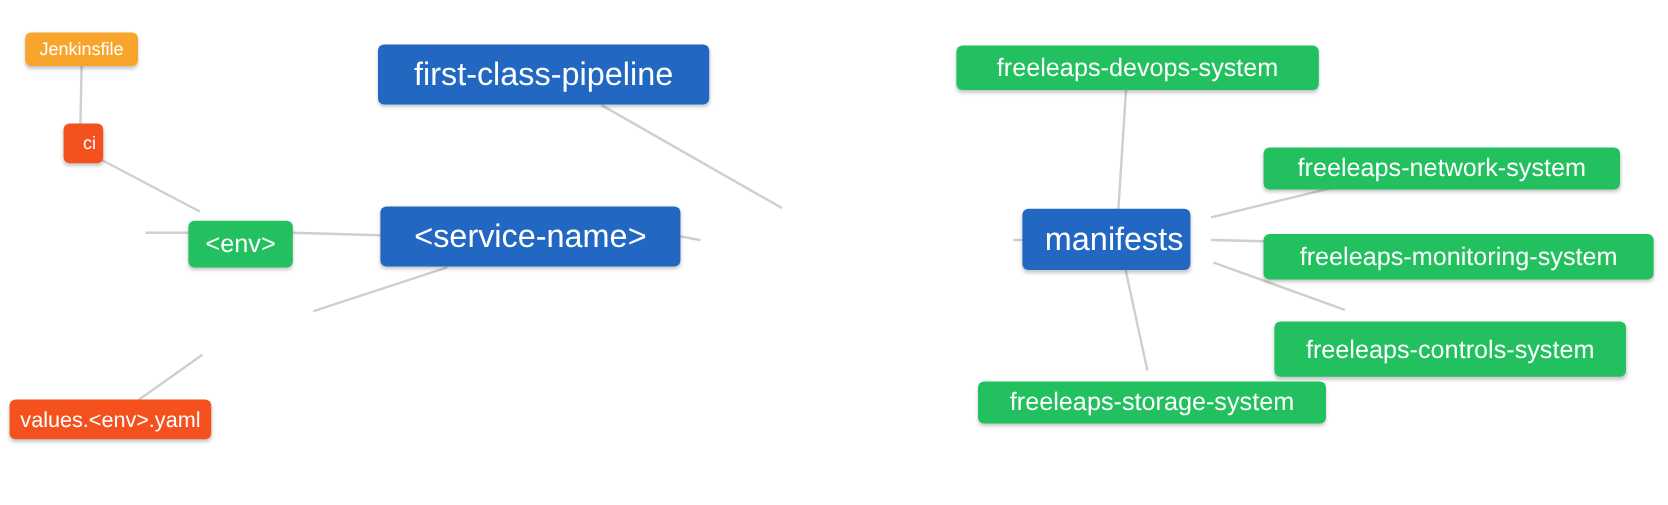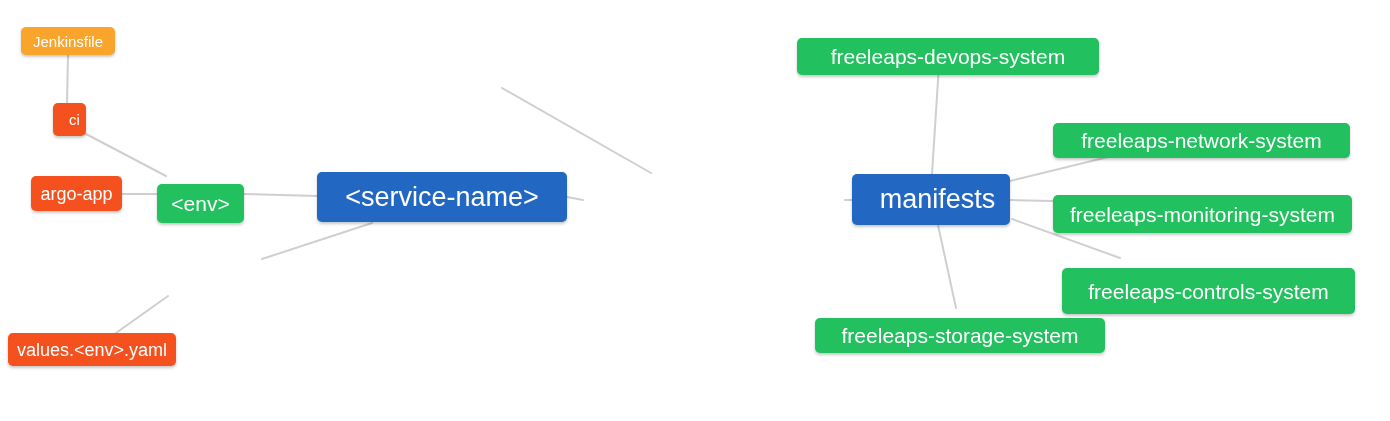--- a/index.html
+++ b/index.html
@@ -48,24 +48,24 @@
   
   .n-jenkinsfile   { left: 21px;   top: 27px;  width: 94px;  height: 28px; font-size: 15px; }
   .n-ci            { left: 53px;   top: 103px; width: 33px;  height: 33px; font-size: 15px; padding-left: 10px; }
   .n-argo-app      { left: 31px;   top: 176px; width: 91px;  height: 35px; font-size: 18px; }
   .n-env           { left: 157px;  top: 174px; width: 87px;  height: 39px; font-size: 21px; }
   .n-helm-pkg      { left: 148px;  top: 257px; width: 116px; height: 38px; font-size: 22px; }
   .n-values        { left: 8px;    top: 333px; width: 168px; height: 33px; font-size: 18px; }
   .n-pipeline      { left: 315px;  top: 37px;  width: 276px; height: 50px; font-size: 27px; }
   .n-service       { left: 317px;  top: 172px; width: 250px; height: 50px; font-size: 27px; }
   .n-ops           { left: 583px;  top: 172px; width: 262px; height: 65px; font-size: 32px; }
-  .n-manifests     { left: 852px;  top: 174px; width: 158px; height: 51px; font-size: 27px; padding-left: 13px; }
+  .n-manifests     { left: 852px;  top: 174px; width: 140px; height: 51px; font-size: 27px; padding-left: 13px; }
   .n-devops        { left: 797px;  top: 28px;  width: 302px; height: 37px; font-size: 21px; }
   .n-network       { left: 1053px; top: 113px; width: 297px; height: 35px; font-size: 21px; }
-  .n-monitoring    { left: 1053px; top: 185px; width: 299px; height: 38px; font-size: 21px; }
+  .n-monitoring    { left: 1053px; top: 185px; width: 325px; height: 38px; font-size: 21px; }
   .n-controls      { left: 1062px; top: 258px; width: 293px; height: 46px; font-size: 21px; }
   .n-storage       { left: 815px;  top: 308px; width: 290px; height: 35px; font-size: 21px; }
 </style>
 </head>
 <body>
 
 <div class="canvas">
 
   <svg class="edges" viewBox="0 0 1390 421">
     <line x1="68" y1="55" x2="67" y2="103"></line>
@@ -79,23 +79,23 @@
     <line x1="845" y1="200" x2="852" y2="200"></line>
     <line x1="939" y1="65" x2="932" y2="174"></line>
     <line x1="1010" y1="181" x2="1145" y2="148"></line>
     <line x1="1010" y1="200" x2="1053" y2="201"></line>
     <line x1="1012" y1="219" x2="1120" y2="258"></line>
     <line x1="938" y1="225" x2="956" y2="308"></line>
   </svg>
 
   <div class="node amber n-jenkinsfile">Jenkinsfile</div>
   <div class="node red   n-ci">ci</div>
-  <div class="node red   n-argo-app">argo-app</div>
   <div class="node green n-env">&lt;env&gt;</div>
   <div class="node red   n-values">values.&lt;env&gt;.yaml</div>
+  <div class="node blue  n-pipeline">first-class-pipeline</div>
   <div class="node blue  n-service">&lt;service-name&gt;</div>
   <div class="node blue  n-manifests">manifests</div>
   <div class="node green n-devops">freeleaps-devops-system</div>
   <div class="node green n-network">freeleaps-network-system</div>
   <div class="node green n-monitoring">freeleaps-monitoring-system</div>
   <div class="node green n-controls">freeleaps-controls-system</div>
   <div class="node green n-storage">freeleaps-storage-system</div>
 
 </div>
 

